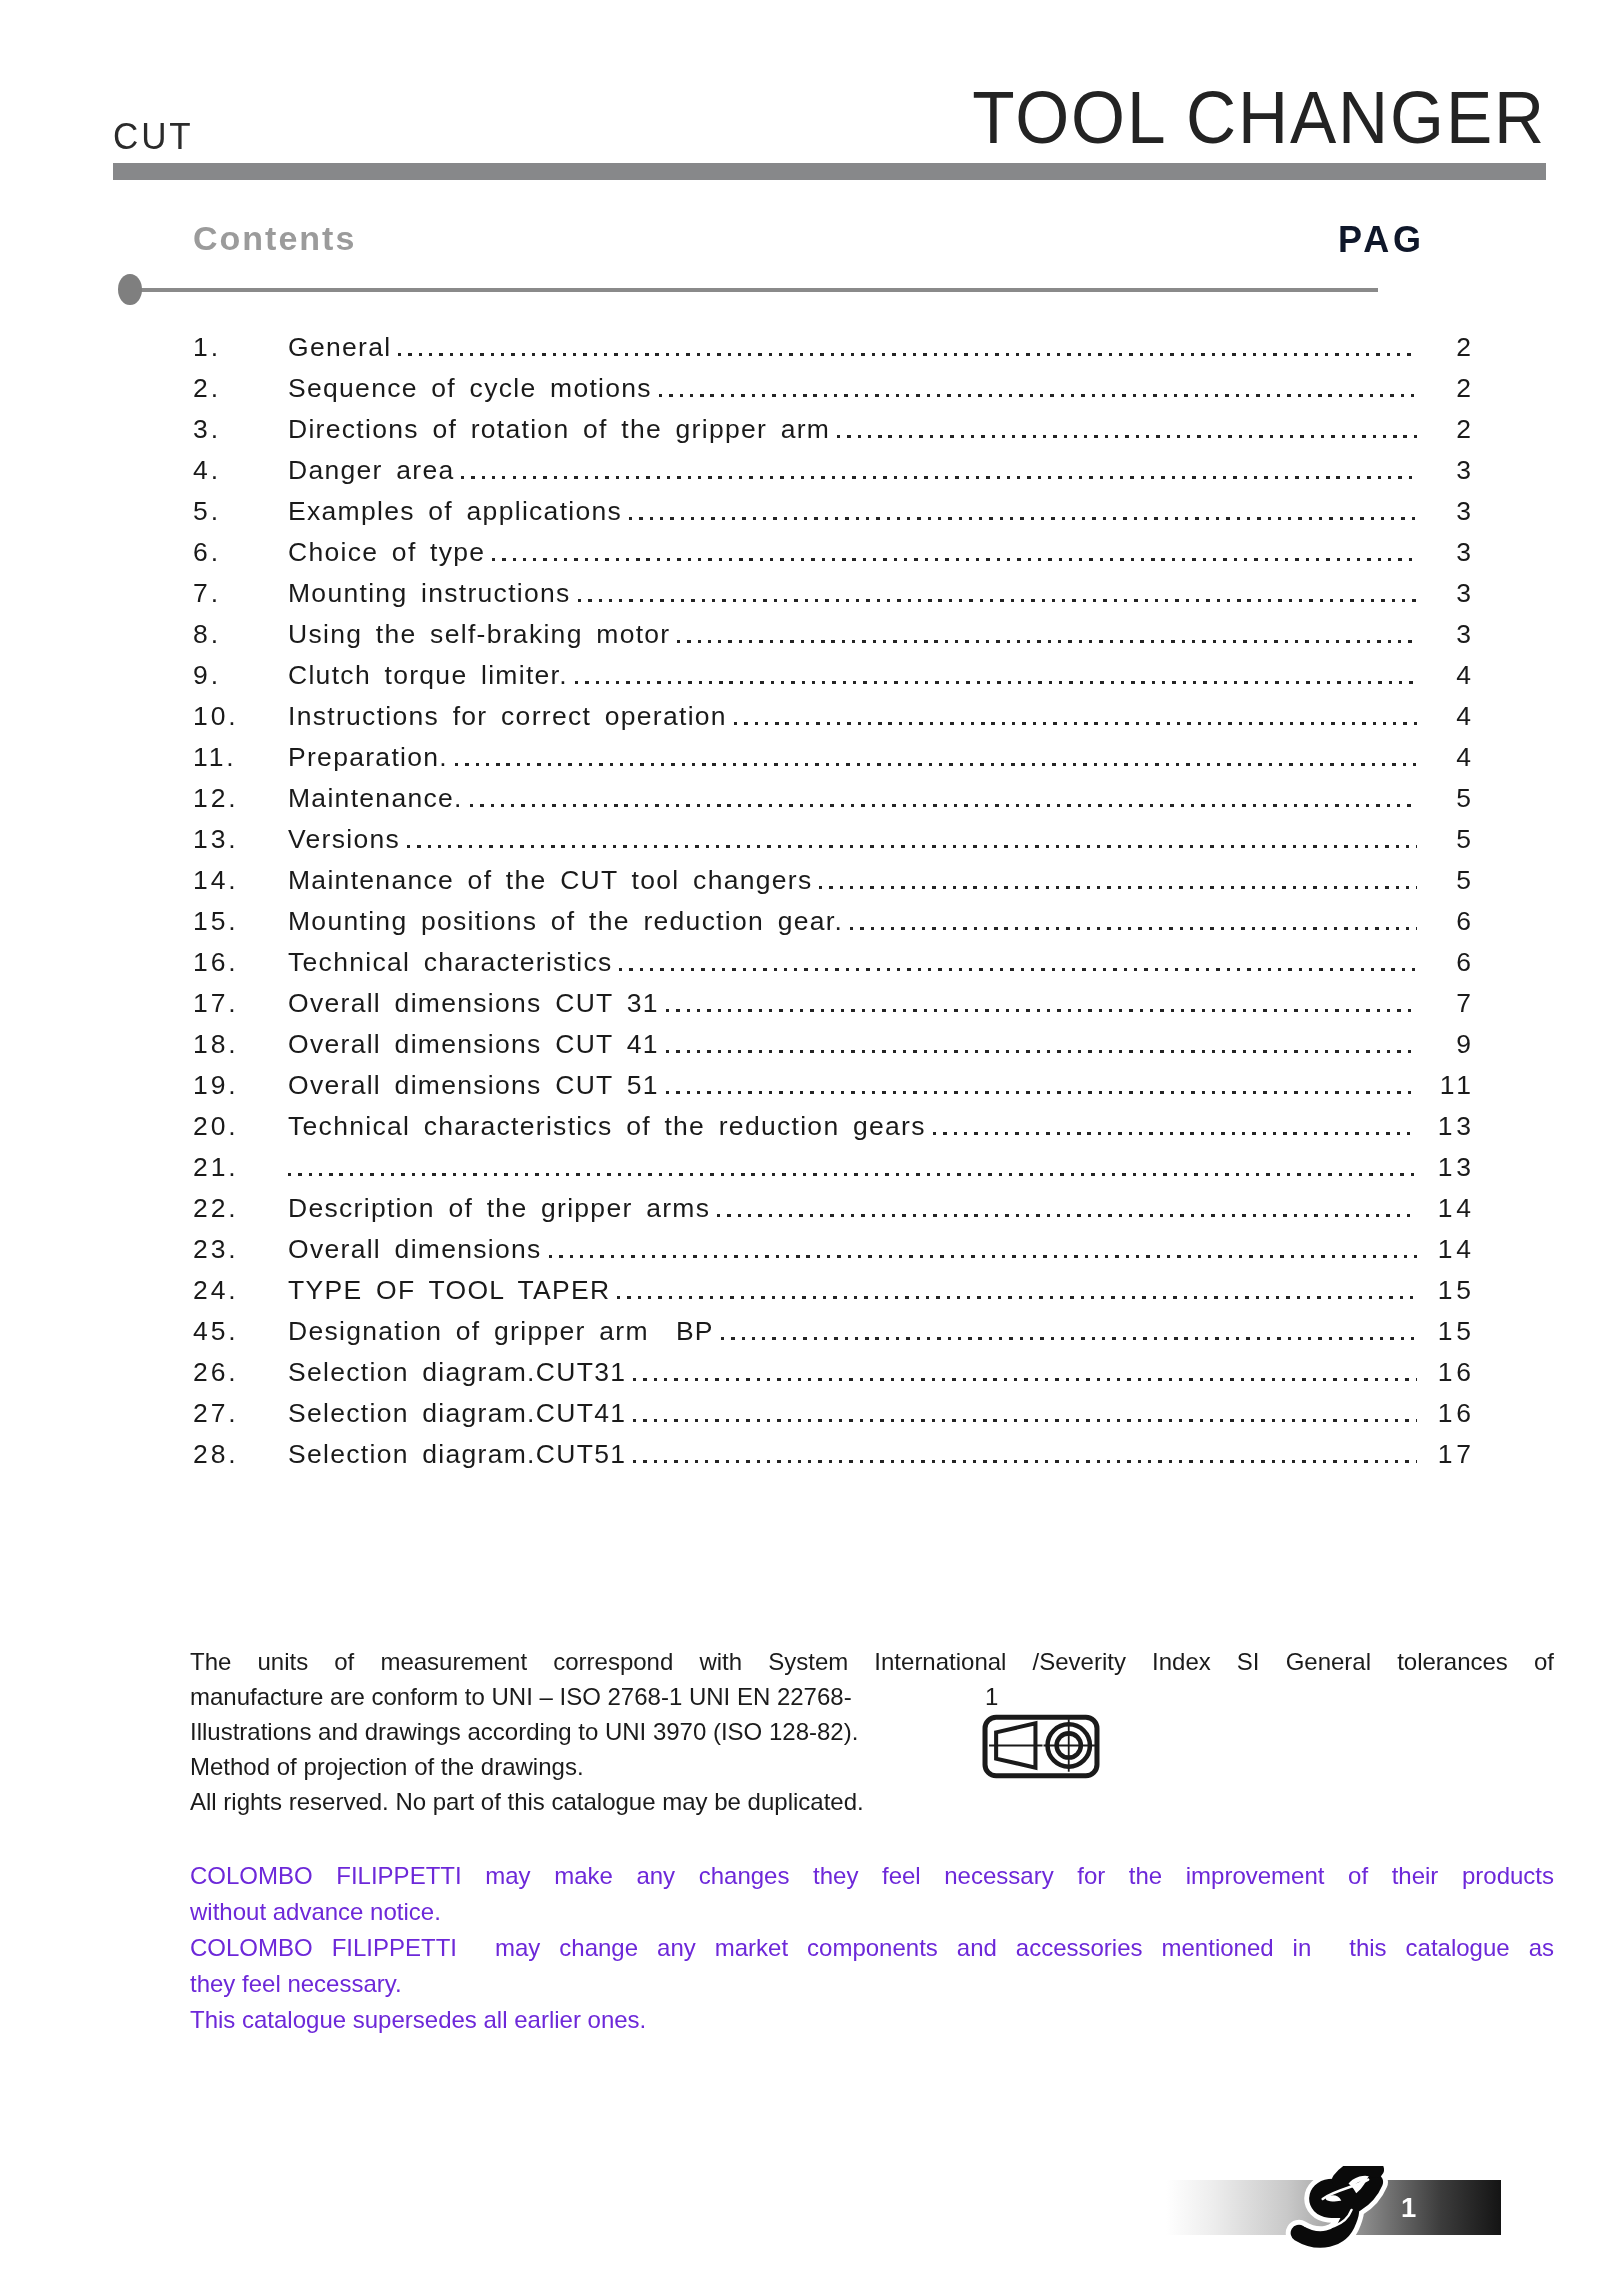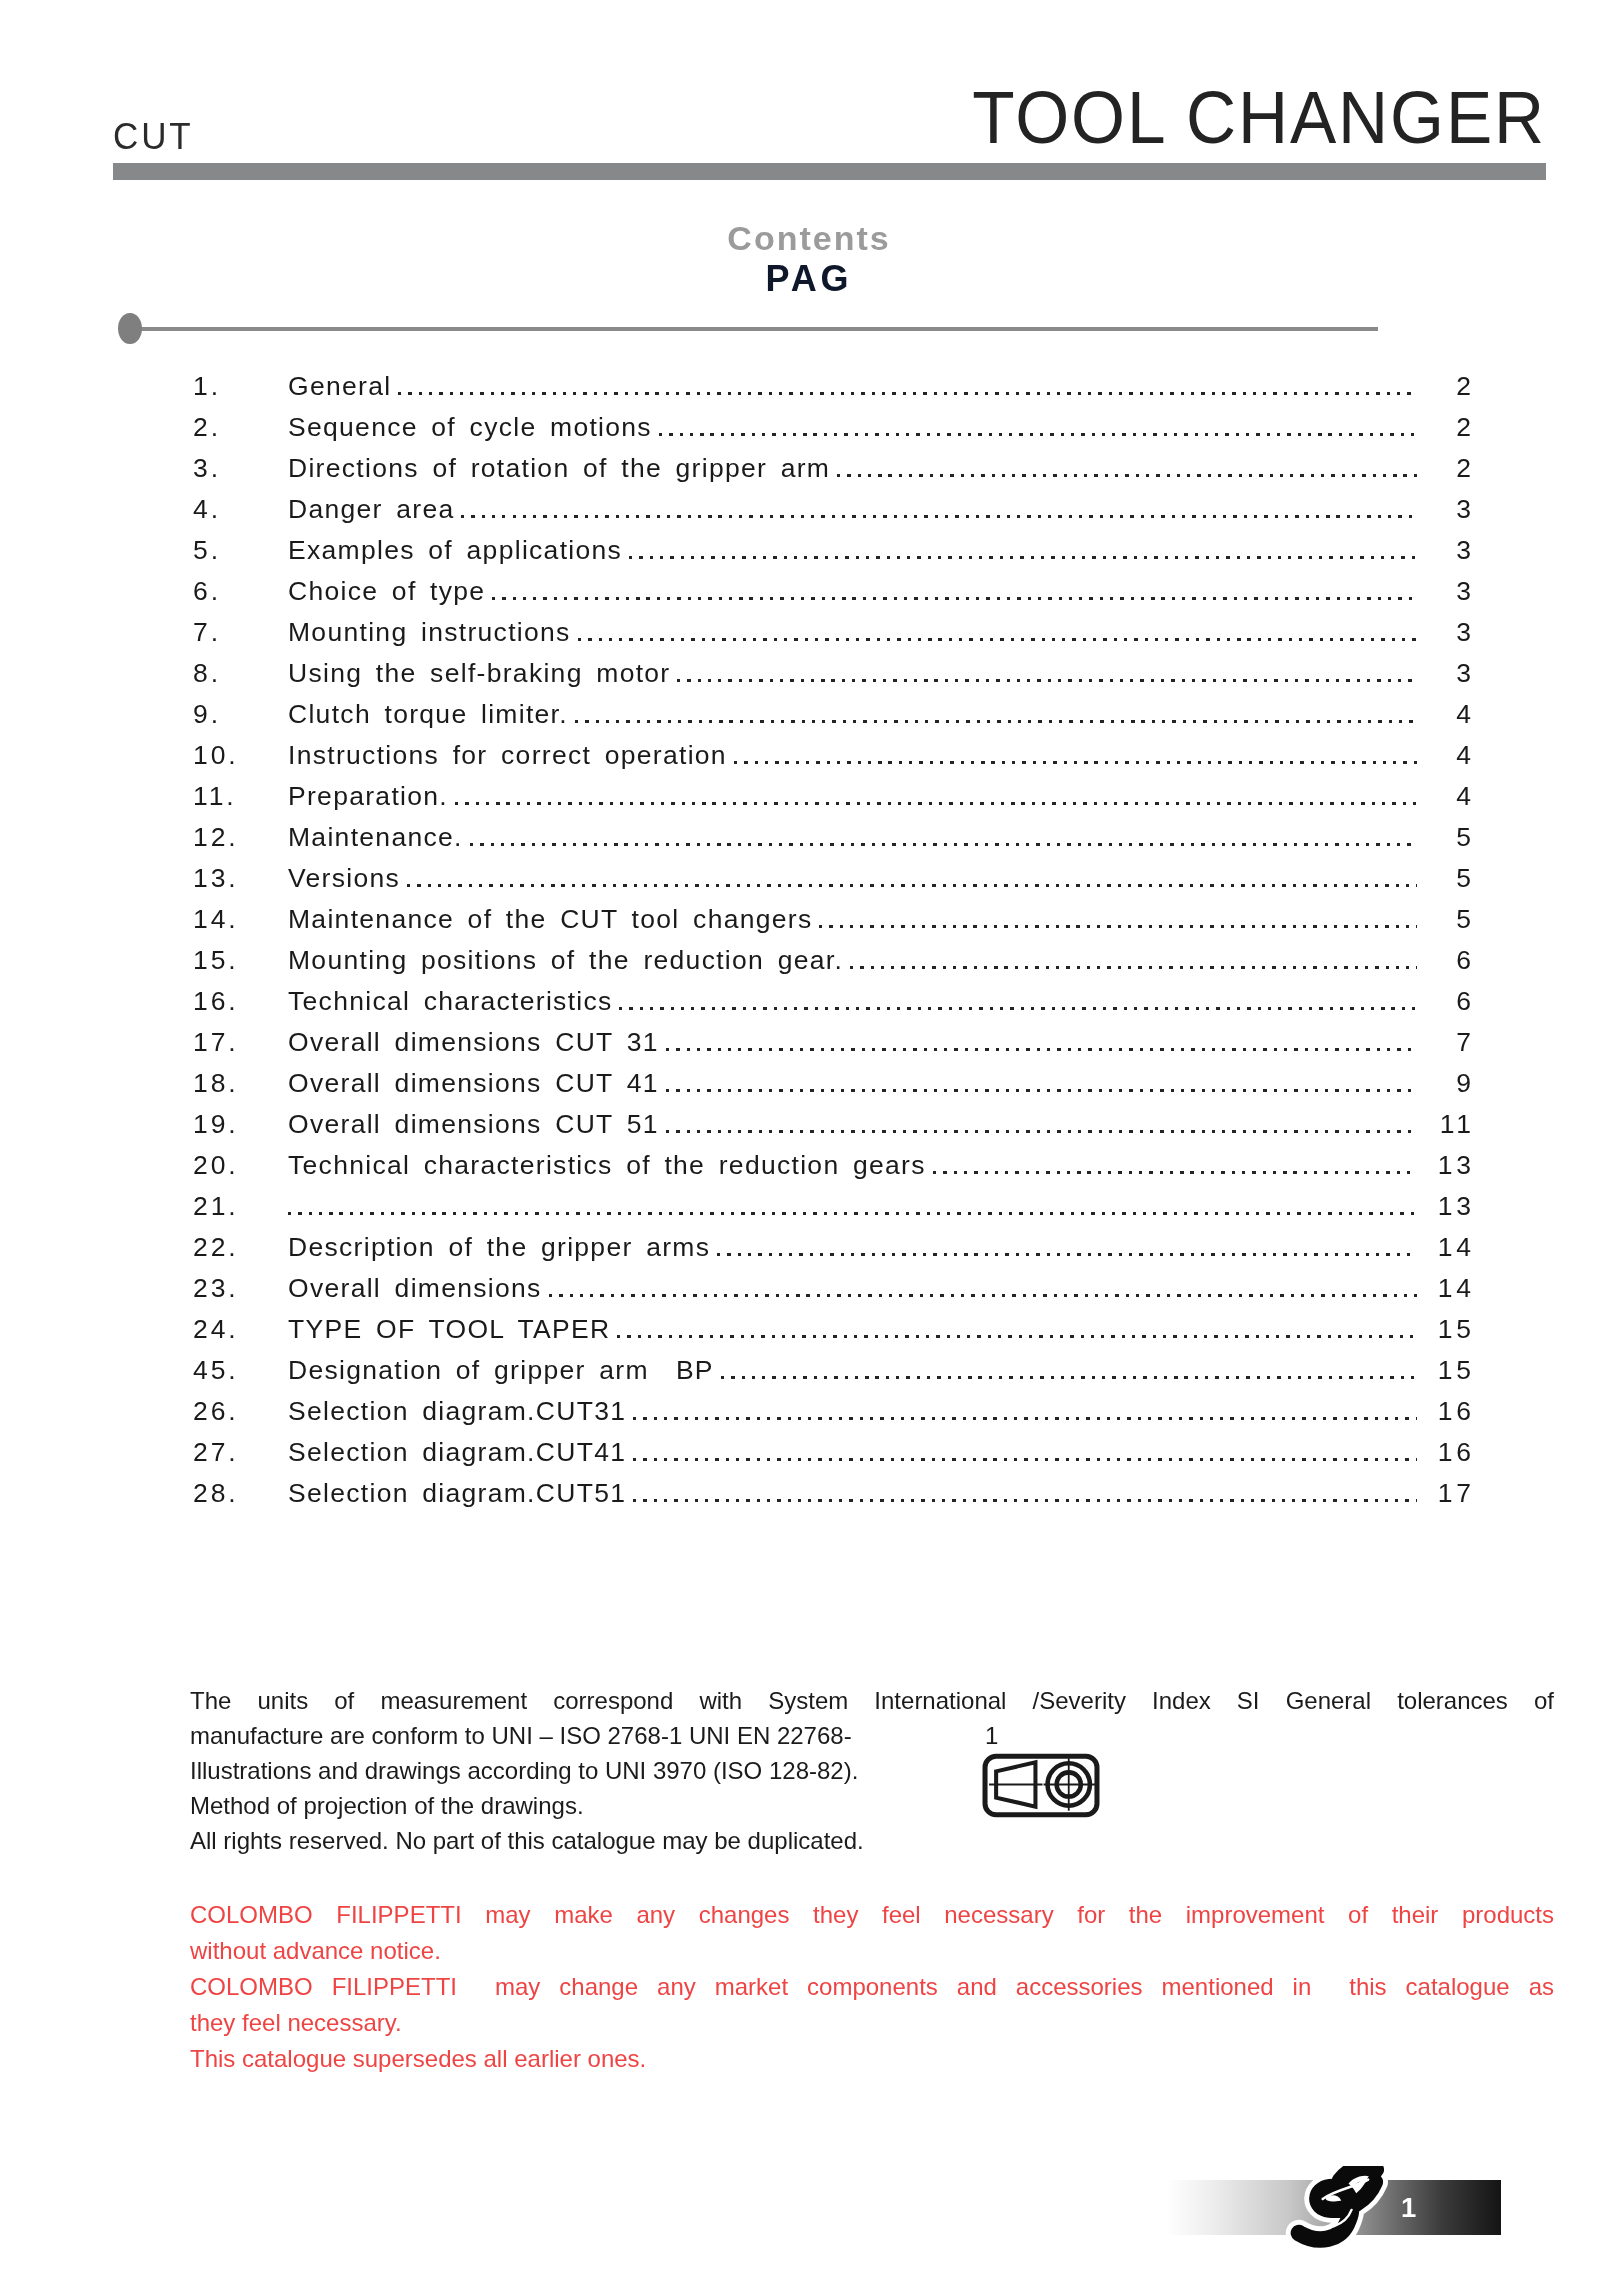--- a/index.html
+++ b/index.html
@@ -9,39 +9,39 @@
     background:#ffffff; font-family:"Liberation Sans", sans-serif; color:#1a1a1a;
     overflow:hidden;
     padding-left:38px;
   }
   
   .header { margin:0 75px; height:159px; display:flex; align-items:flex-end; justify-content:space-between; }
   .cut-label { font-size:35px; letter-spacing:2.9px; color:#2b2b2b; transform:scaleY(1.05); transform-origin:bottom left; padding-bottom:2px; }
   .page-title { font-size:73px; letter-spacing:2px; color:#232323; transform:scale(0.95,1.02); transform-origin:bottom right; white-space:nowrap; }
   .header-bar { margin:3.9px 75px 0; height:16.7px; background:#87888a; }
   
-  .contents-head { margin:39px 196px 0 155px; display:flex; justify-content:space-between; align-items:center;flex-direction:column; }
+  .contents-head { margin:39px 196px 0 155px; display:flex; justify-content:space-between; align-items:flex-start; }
   .contents-label { font-size:34px; font-weight:bold; letter-spacing:2px; color:#9b9b9b; }
   .pag-label { font-size:36px; font-weight:bold; letter-spacing:3.9px; color:#0f172a; }
   .contents-rule { position:relative; margin:13.7px 0 0 80px; width:1259px; height:31px; }
   .contents-rule .line { position:absolute; left:9.8px; top:13.7px; width:1250px; height:3.9px; background:#8a8a8a; }
   .contents-rule .bullet { position:absolute; left:0; top:0; width:23.5px; height:31px; border-radius:50%; background:#7f7f7f; }
   
   .toc { margin:21.6px 0 0 155px; width:1282px; }
   .toc-row { display:flex; align-items:baseline; height:41px; line-height:41px; font-size:26.5px; white-space:nowrap; }
   .toc-num { width:95px; letter-spacing:2.9px; flex:none; }
   .toc-title { letter-spacing:1.3px; word-spacing:4.9px; white-space:pre; padding-right:6.9px; flex:none; }
   .toc-leader { flex:1; height:3.3px; margin-right:6.9px; min-width:17.6px;
     background-image:repeating-linear-gradient(to right,#242424 0 3.3px, transparent 3.3px 10.3px); }
   .toc-page { flex:none; min-width:51px; text-align:right; letter-spacing:3.9px; }
   
   .notes-block { position:relative; margin:169px 0 0 152px; width:1364px; font-size:24px; line-height:35px; color:#1b1b1b; }
   .par-line { white-space:pre-wrap; }
   .par-line.justify { text-align:justify; text-align-last:justify; }
-  .legal-block { position:relative; margin:39px 0 0 152px; width:1364px; font-size:24px; line-height:36px; color:#ef4444; }
+  .legal-block { position:relative; margin:39px 0 0 152px; width:1364px; font-size:24px; line-height:36px; color:#6d28d9; }
   .projection-icon { position:absolute; left:792px; top:69px; width:118px; height:67px; }
   
   .footer-bar { position:absolute; left:1166px; top:2180px; width:335px; height:55px;
     background:linear-gradient(90deg, rgba(255,255,255,0) 0%, #ededed 14%, #c9c9c9 36%, #8f8f8f 58%, #3c3c3c 82%, #141414 100%); }
   .brand-logo { position:absolute; left:116px; top:-13.7px; width:114px; height:84px; }
   .footer-page { position:absolute; left:235px; top:0; height:55px; line-height:55px; color:#ffffff; font-size:27.4px; font-weight:bold; }
 </style>
 </head>
 <body>
 

